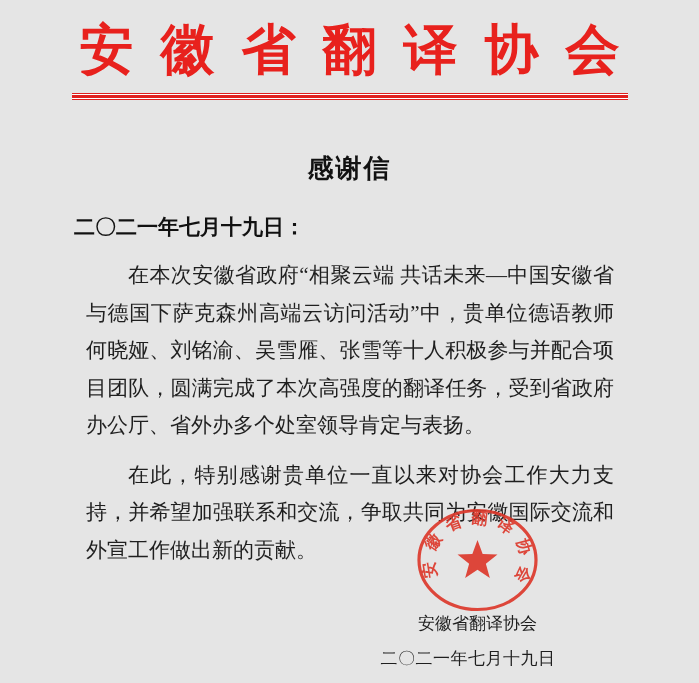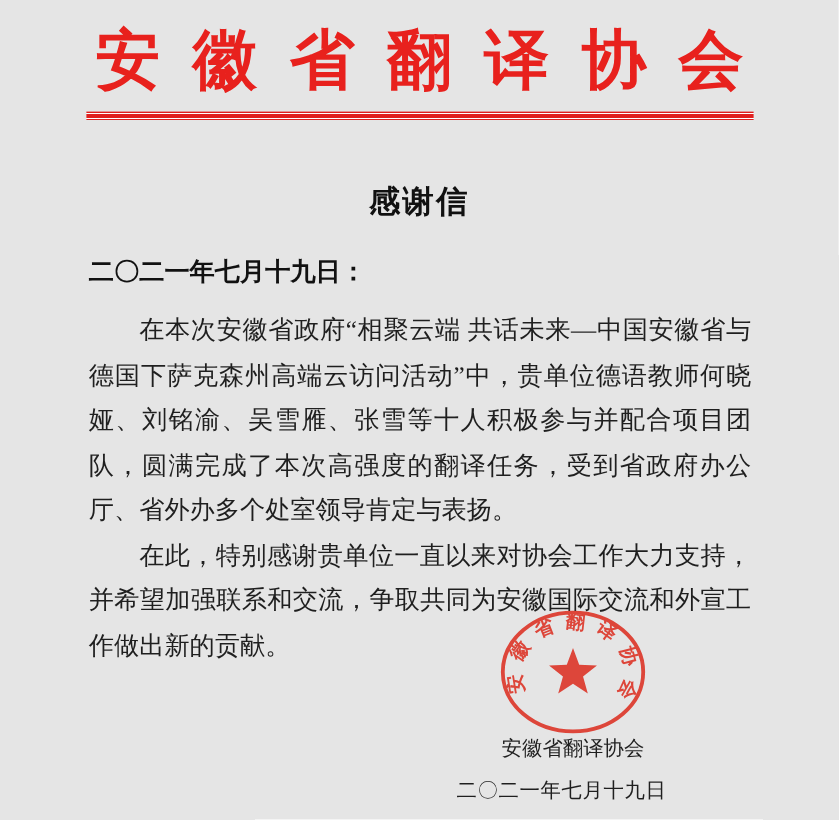--- a/index.html
+++ b/index.html
@@ -54,21 +54,21 @@
   }
   .salutation {
     font-size: 21px;
     line-height: 24px;
     font-weight: 700;
     color: #111;
     font-family: "Liberation Sans", "DejaVu Sans", sans-serif;
   }
   .paragraphs { margin-top: 18px; }
   .paragraphs p {
-    margin: 0;
+    margin: 12px;
     font-size: 21px;
     line-height: 37.5px;
     text-align: justify;
     text-indent: 2em;
     color: #1f1f1f;
   }
   
   .seal {
     position: absolute;
     left: 415px;

